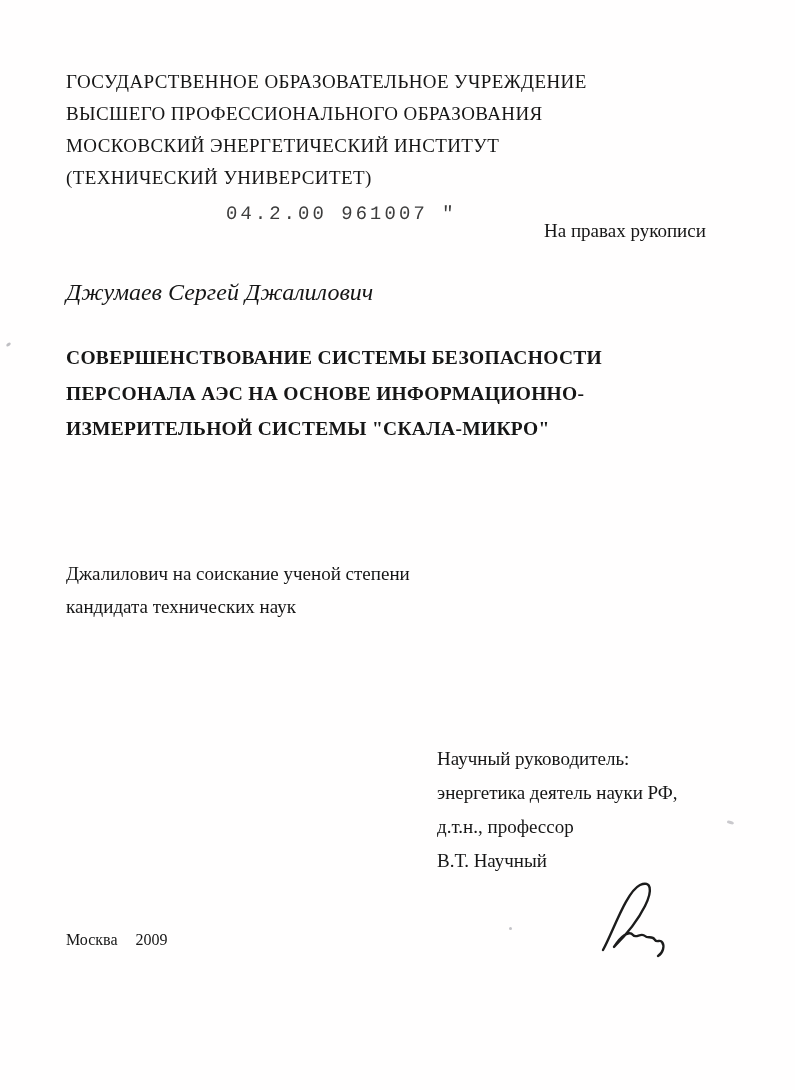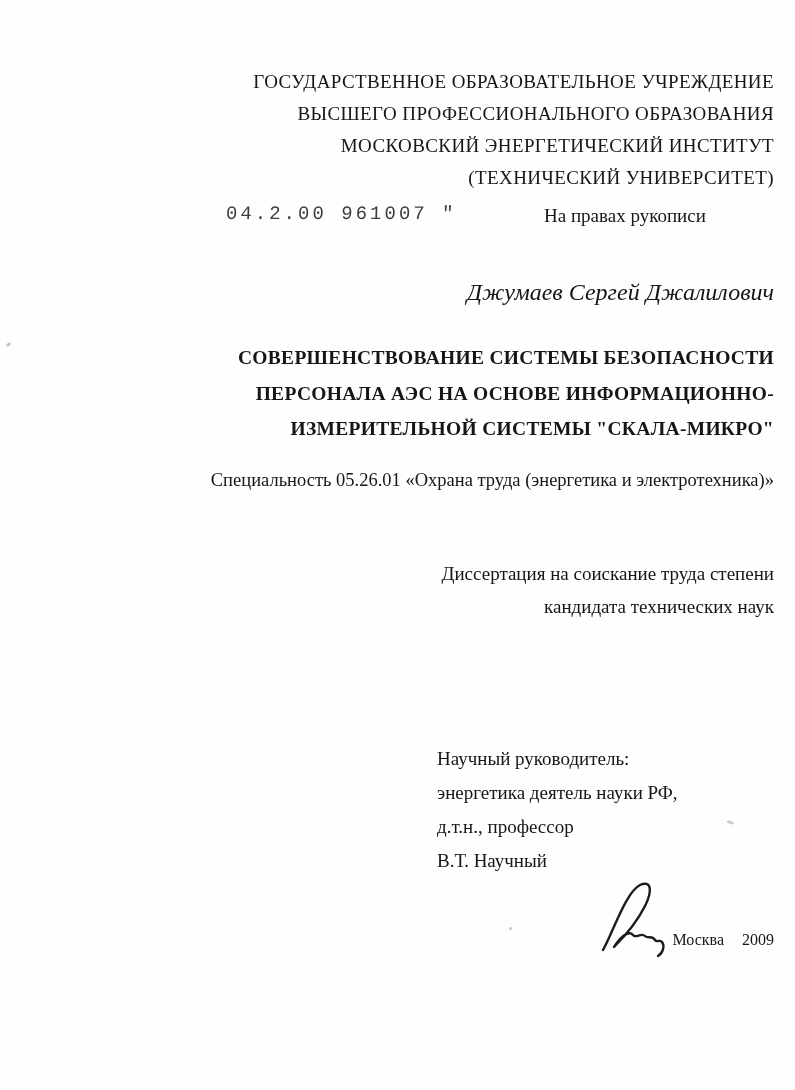--- a/index.html
+++ b/index.html
@@ -13,22 +13,22 @@
     height: 1090px;
     background: #fffefe;
     overflow: hidden;
     font-family: "Liberation Serif", serif;
     color: #161616;
   }
   
   .center-col {
     position: absolute;
     left: 66px;
-    right: 21px;
-    text-align: right;
+    right: 12px;
+    text-align: left;
   }
   .header-block {
     top: 66px;
     font-size: 19px;
     line-height: 32px;
     letter-spacing: 0.4px;
   }
   .stamp {
     position: absolute;
     left: 226px;
@@ -36,21 +36,21 @@
     font-family: "Liberation Mono", monospace;
     font-size: 19px;
     letter-spacing: 3px;
     color: #3d3d3d;
     transform: skewX(-2deg);
     white-space: nowrap;
   }
   .manuscript-note {
     position: absolute;
     left: 544px;
-    top: 205px;
+    top: 220px;
     font-size: 19px;
     white-space: nowrap;
   }
   .author-line {
     top: 279px;
     font-size: 24px;
     font-style: italic;
   }
   .title-block {
     top: 340px;
@@ -116,24 +116,23 @@
   <div class="manuscript-note">На правах рукописи</div>
 
   <div class="center-col author-line">Джумаев Сергей Джалилович</div>
 
   <div class="center-col title-block">
     <div>СОВЕРШЕНСТВОВАНИЕ СИСТЕМЫ БЕЗОПАСНОСТИ</div>
     <div>ПЕРСОНАЛА АЭС НА ОСНОВЕ ИНФОРМАЦИОННО-</div>
     <div>ИЗМЕРИТЕЛЬНОЙ СИСТЕМЫ "СКАЛА-МИКРО"</div>
   </div>
 
-  <div class="center-col specialty-line">Специальность 05.26.01 «Охрана труда (энергетика и электротехника)»</div>
 
   <div class="center-col thesis-block">
-    <div>Диссертация на соискание труда степени</div>
+    <div>Джалилович на соискание ученой степени</div>
     <div>кандидата технических наук</div>
   </div>
 
   <div class="supervisor-block">
     <div>Научный руководитель:</div>
     <div>энергетика деятель науки РФ,</div>
     <div>д.т.н., профессор</div>
     <div>В.Т. Научный</div>
   </div>
 

